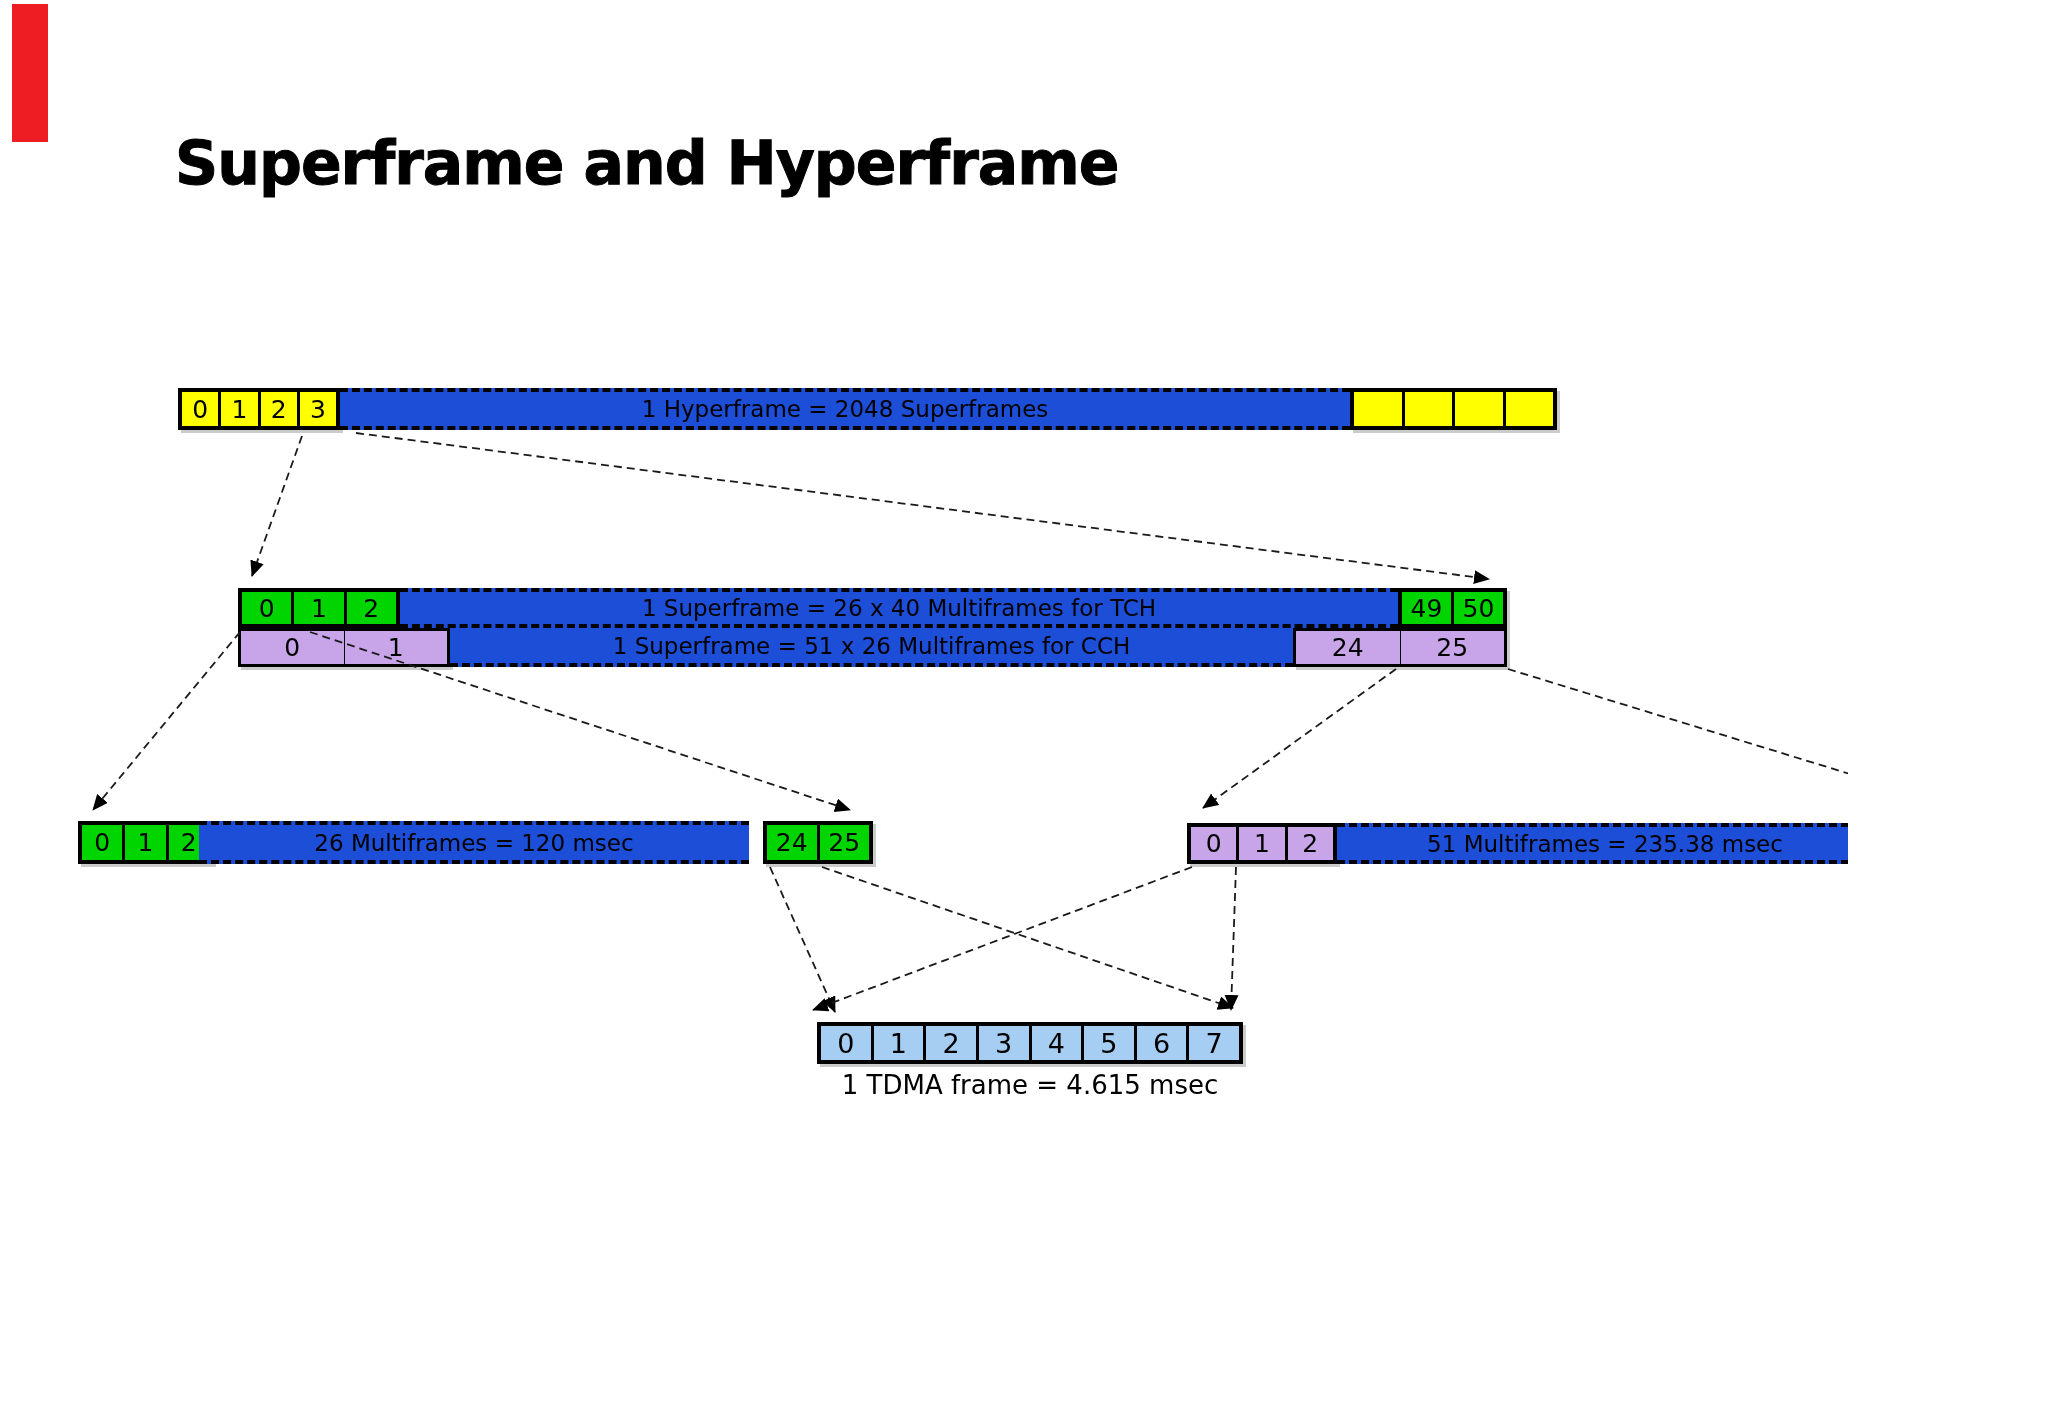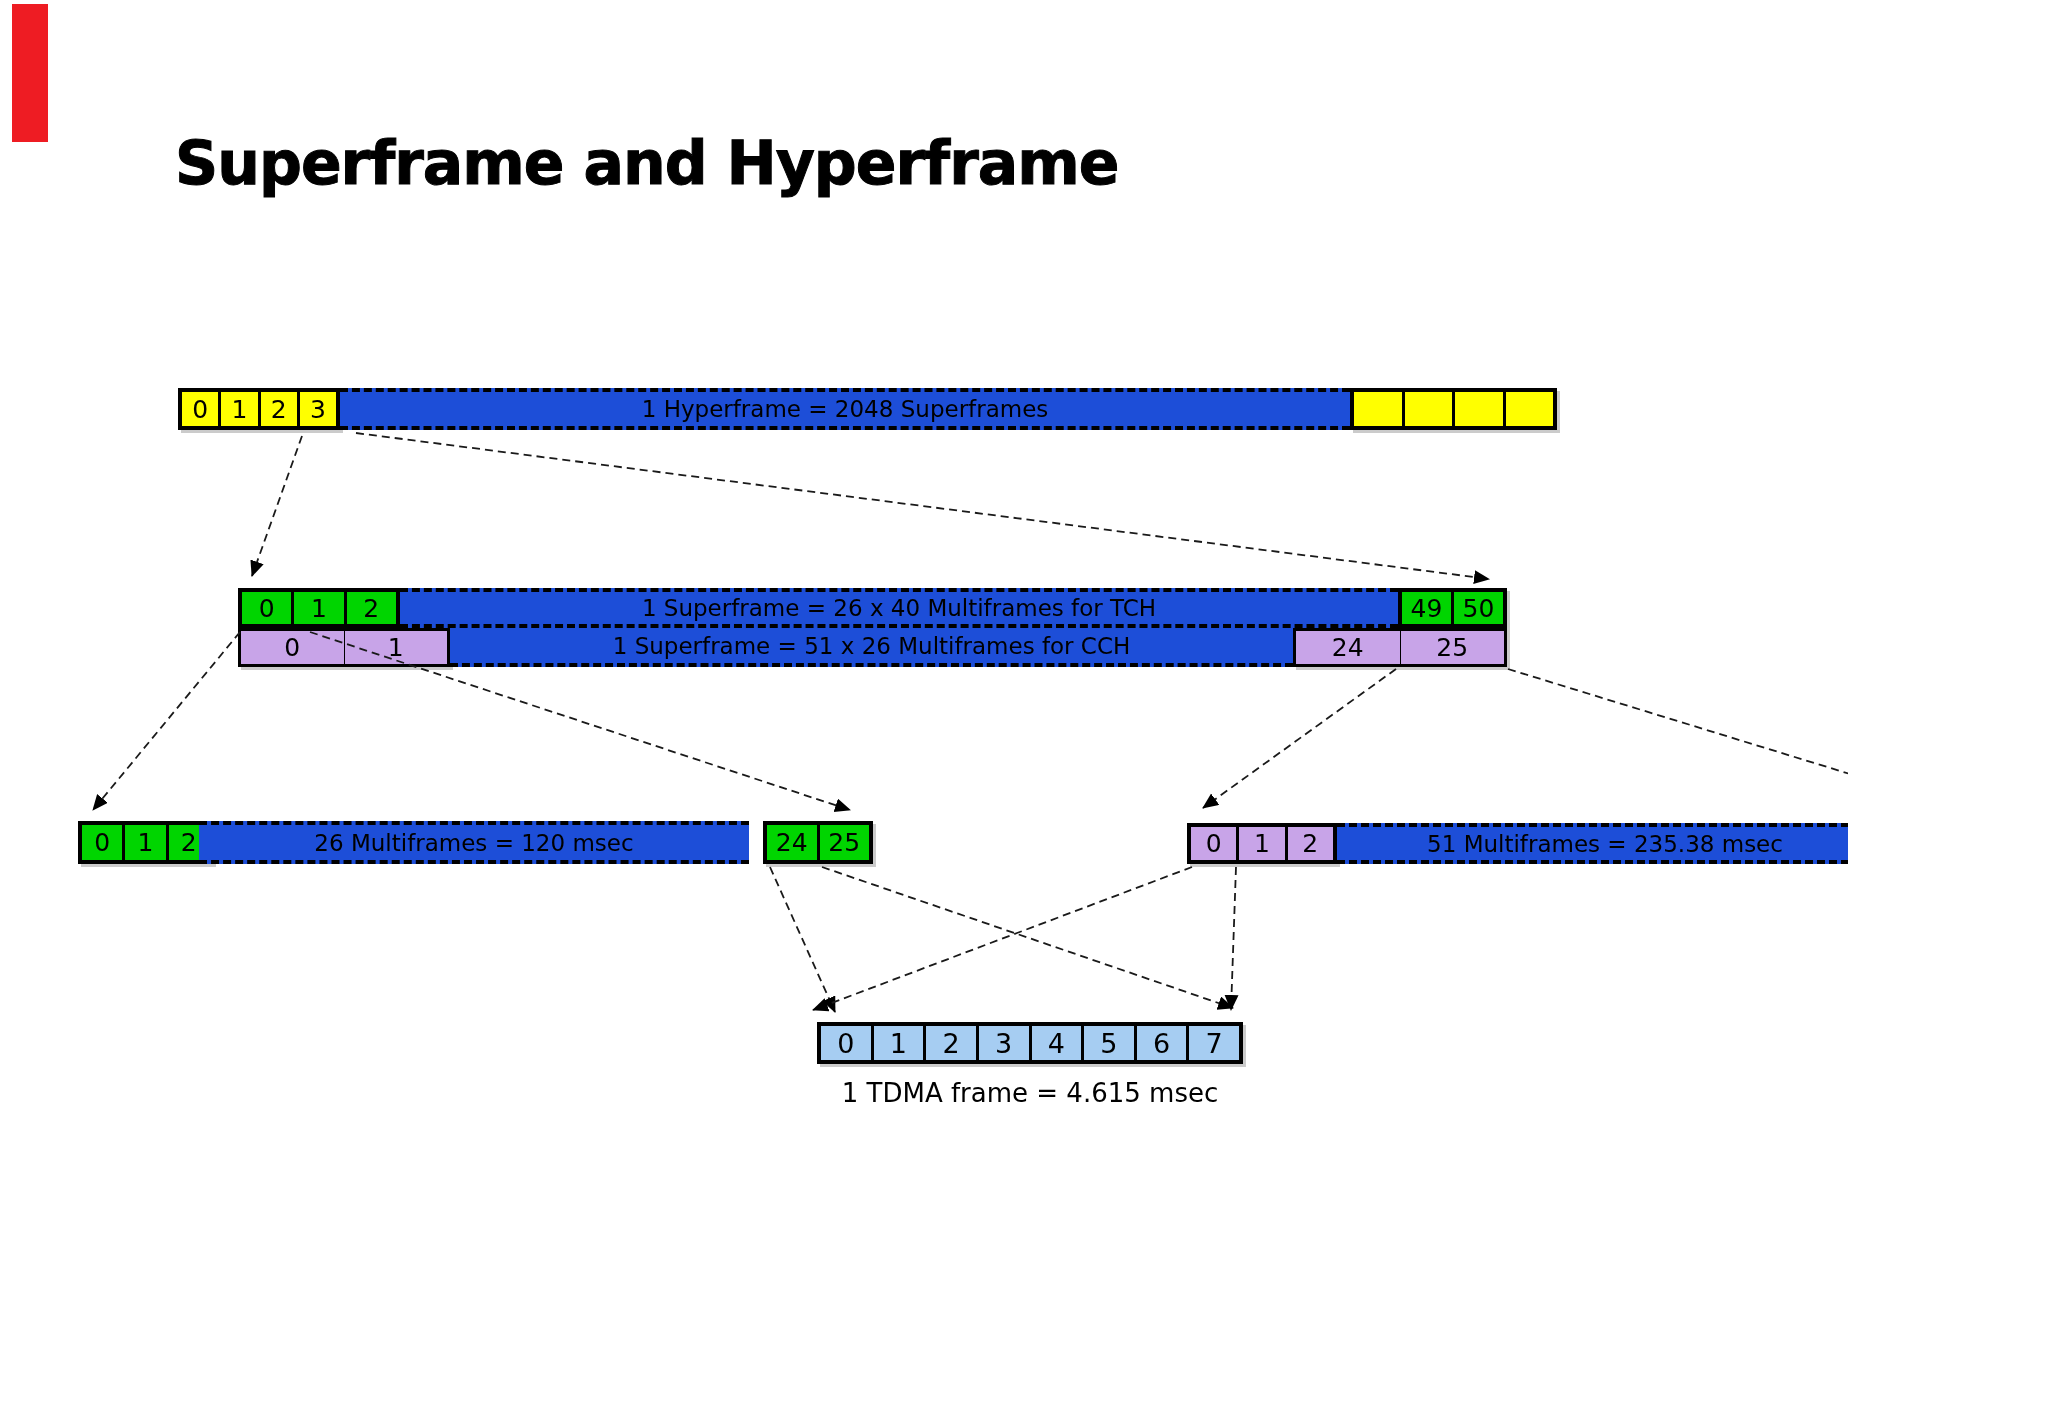--- a/index.html
+++ b/index.html
@@ -102,21 +102,21 @@
   <div class="seg cells b" style="left:817px;top:1022px;width:426px;height:42px;">
       <div class="cell">0</div>
       <div class="cell">1</div>
       <div class="cell">2</div>
       <div class="cell">3</div>
       <div class="cell">4</div>
       <div class="cell">5</div>
       <div class="cell">6</div>
       <div class="cell">7</div>
     </div>
-  <div class="caption" style="left:800px;top:1070px;width:460px;margin-top:8px;">1 TDMA frame = 4.615 msec</div>
+  <div class="caption" style="left:800px;top:1070px;width:460px;">1 TDMA frame = 4.615 msec</div>
 
   <div class="pageno">9</div>
 
   <svg class="arrows" width="2048" height="1418" viewBox="0 0 2048 1418">
     <defs>
       <marker id="ah" markerUnits="userSpaceOnUse" markerWidth="18" markerHeight="16" refX="15" refY="7" orient="auto">
         <path d="M0,0 L16,7 L0,14 Z" fill="#000"></path>
       </marker>
     </defs>
     <g stroke="#1a1a1a" stroke-width="1.8" stroke-dasharray="8 5" fill="none">

